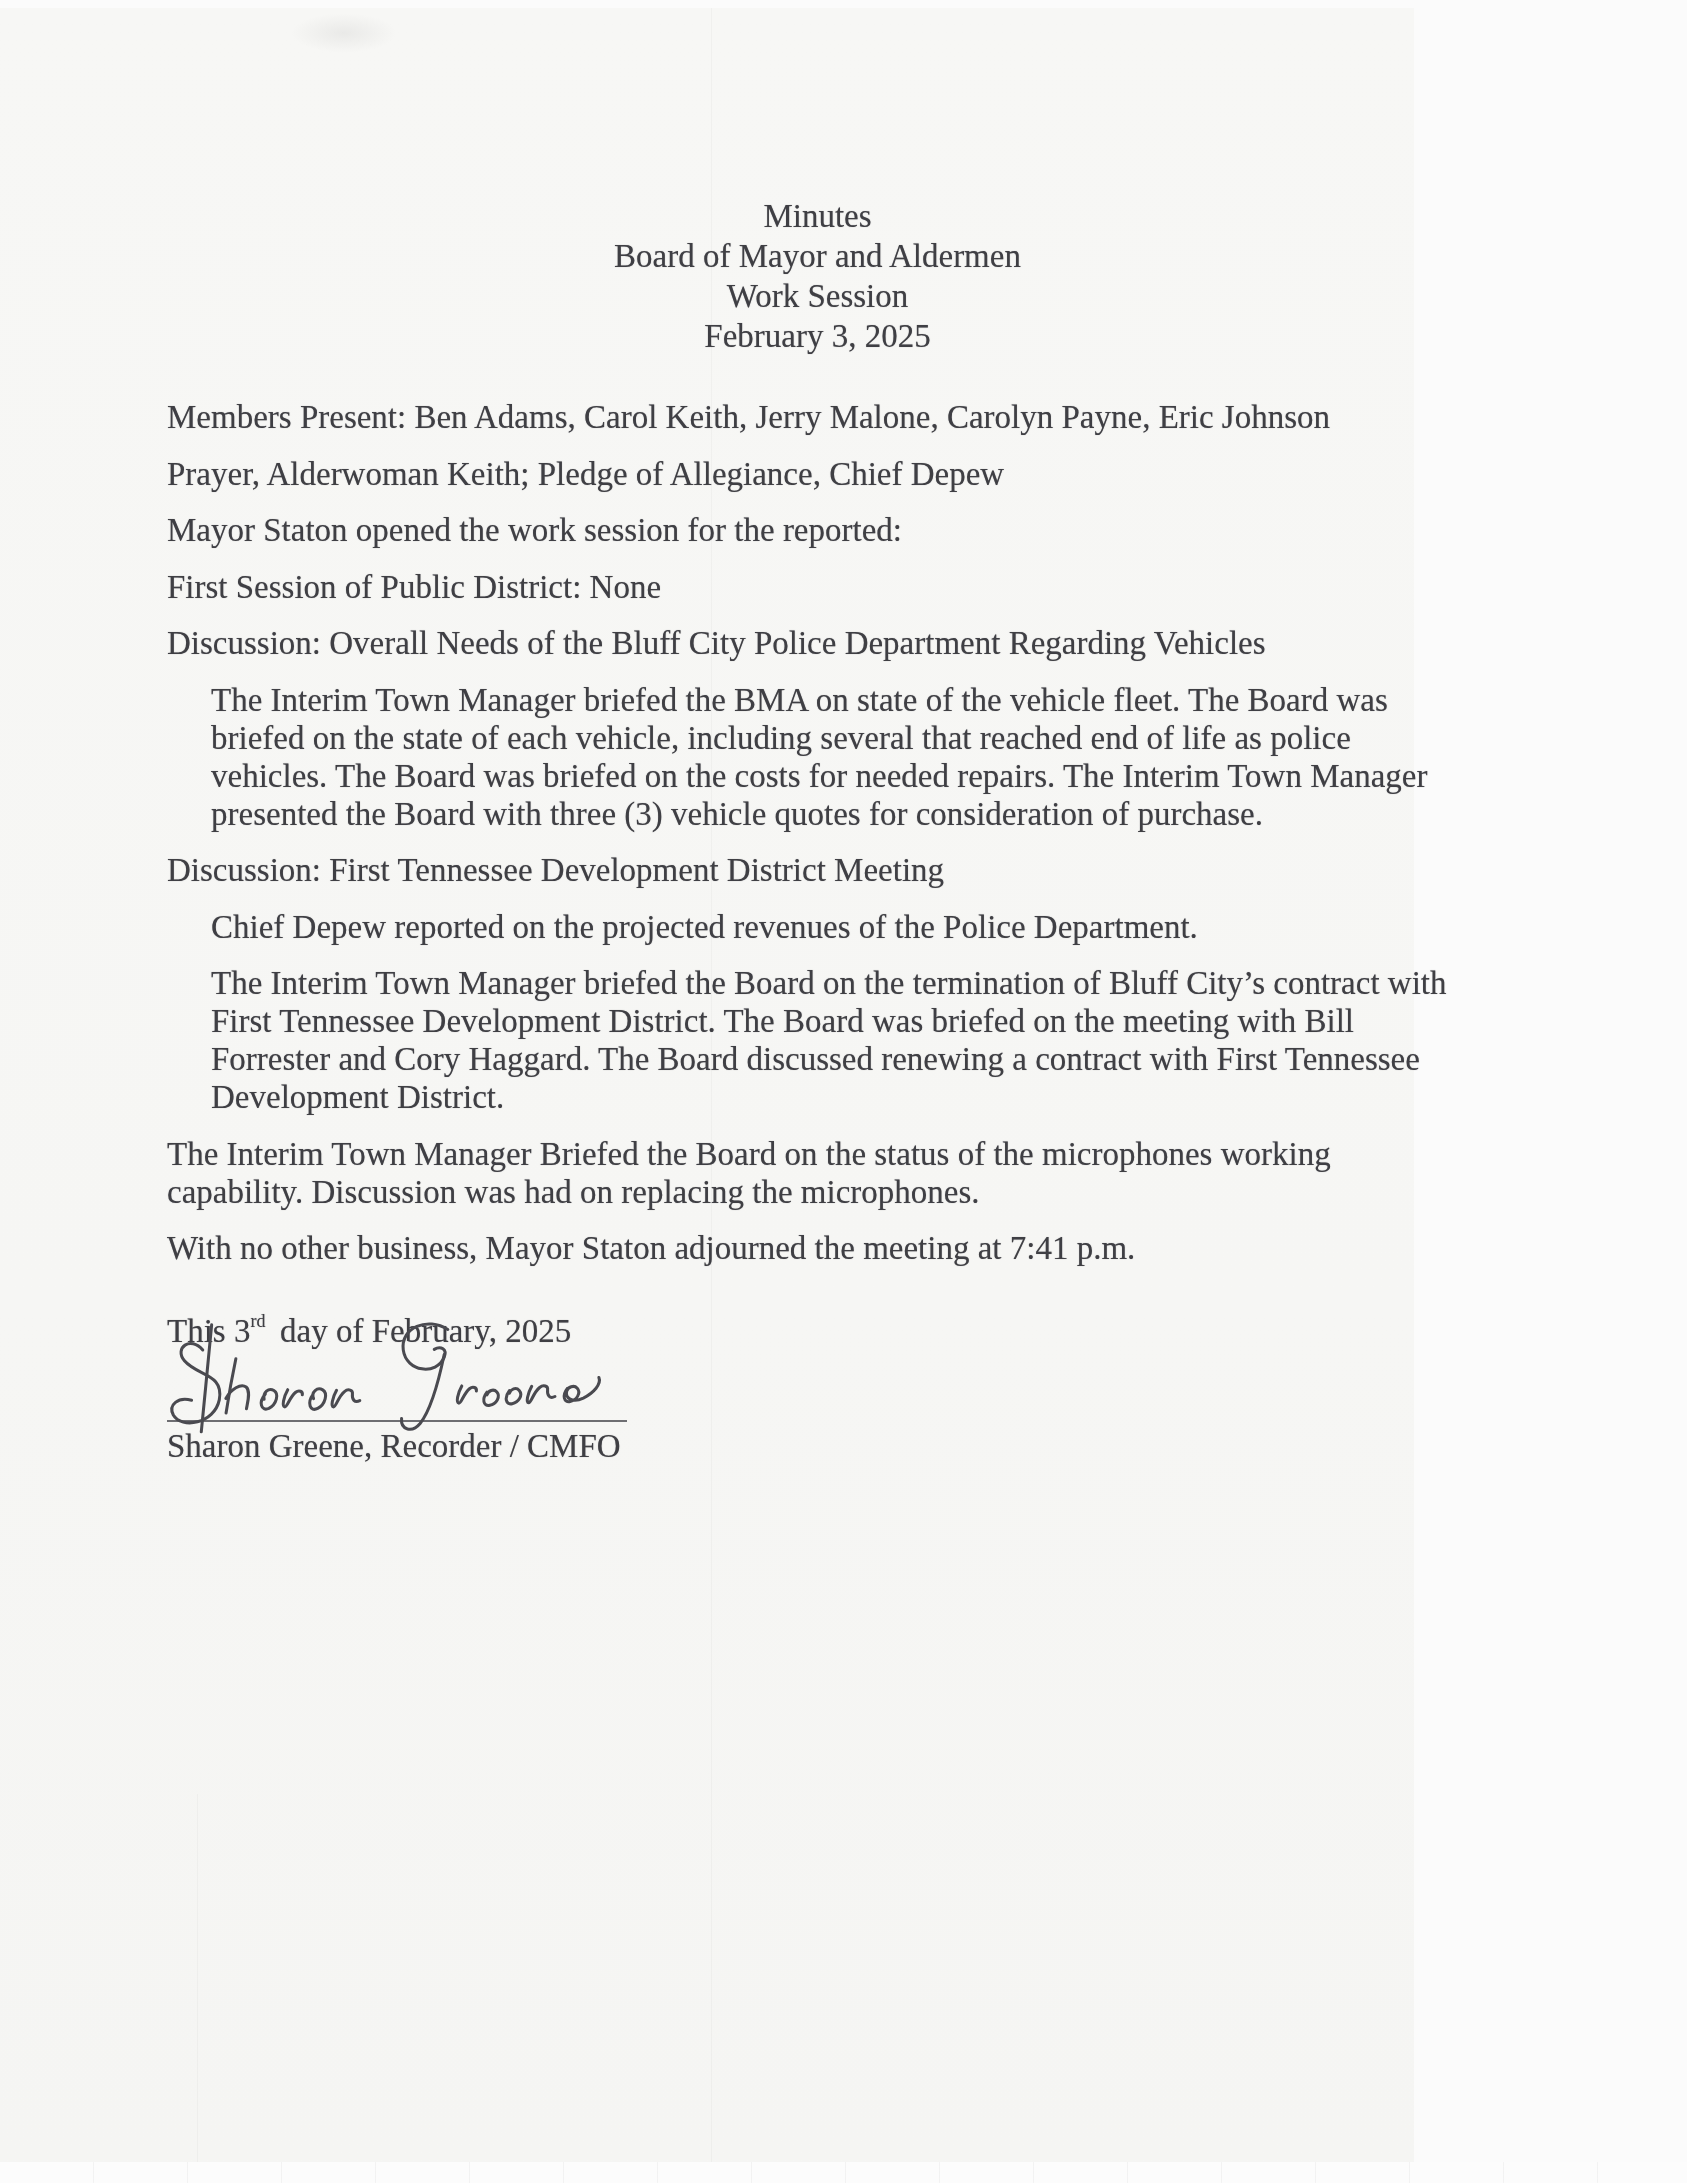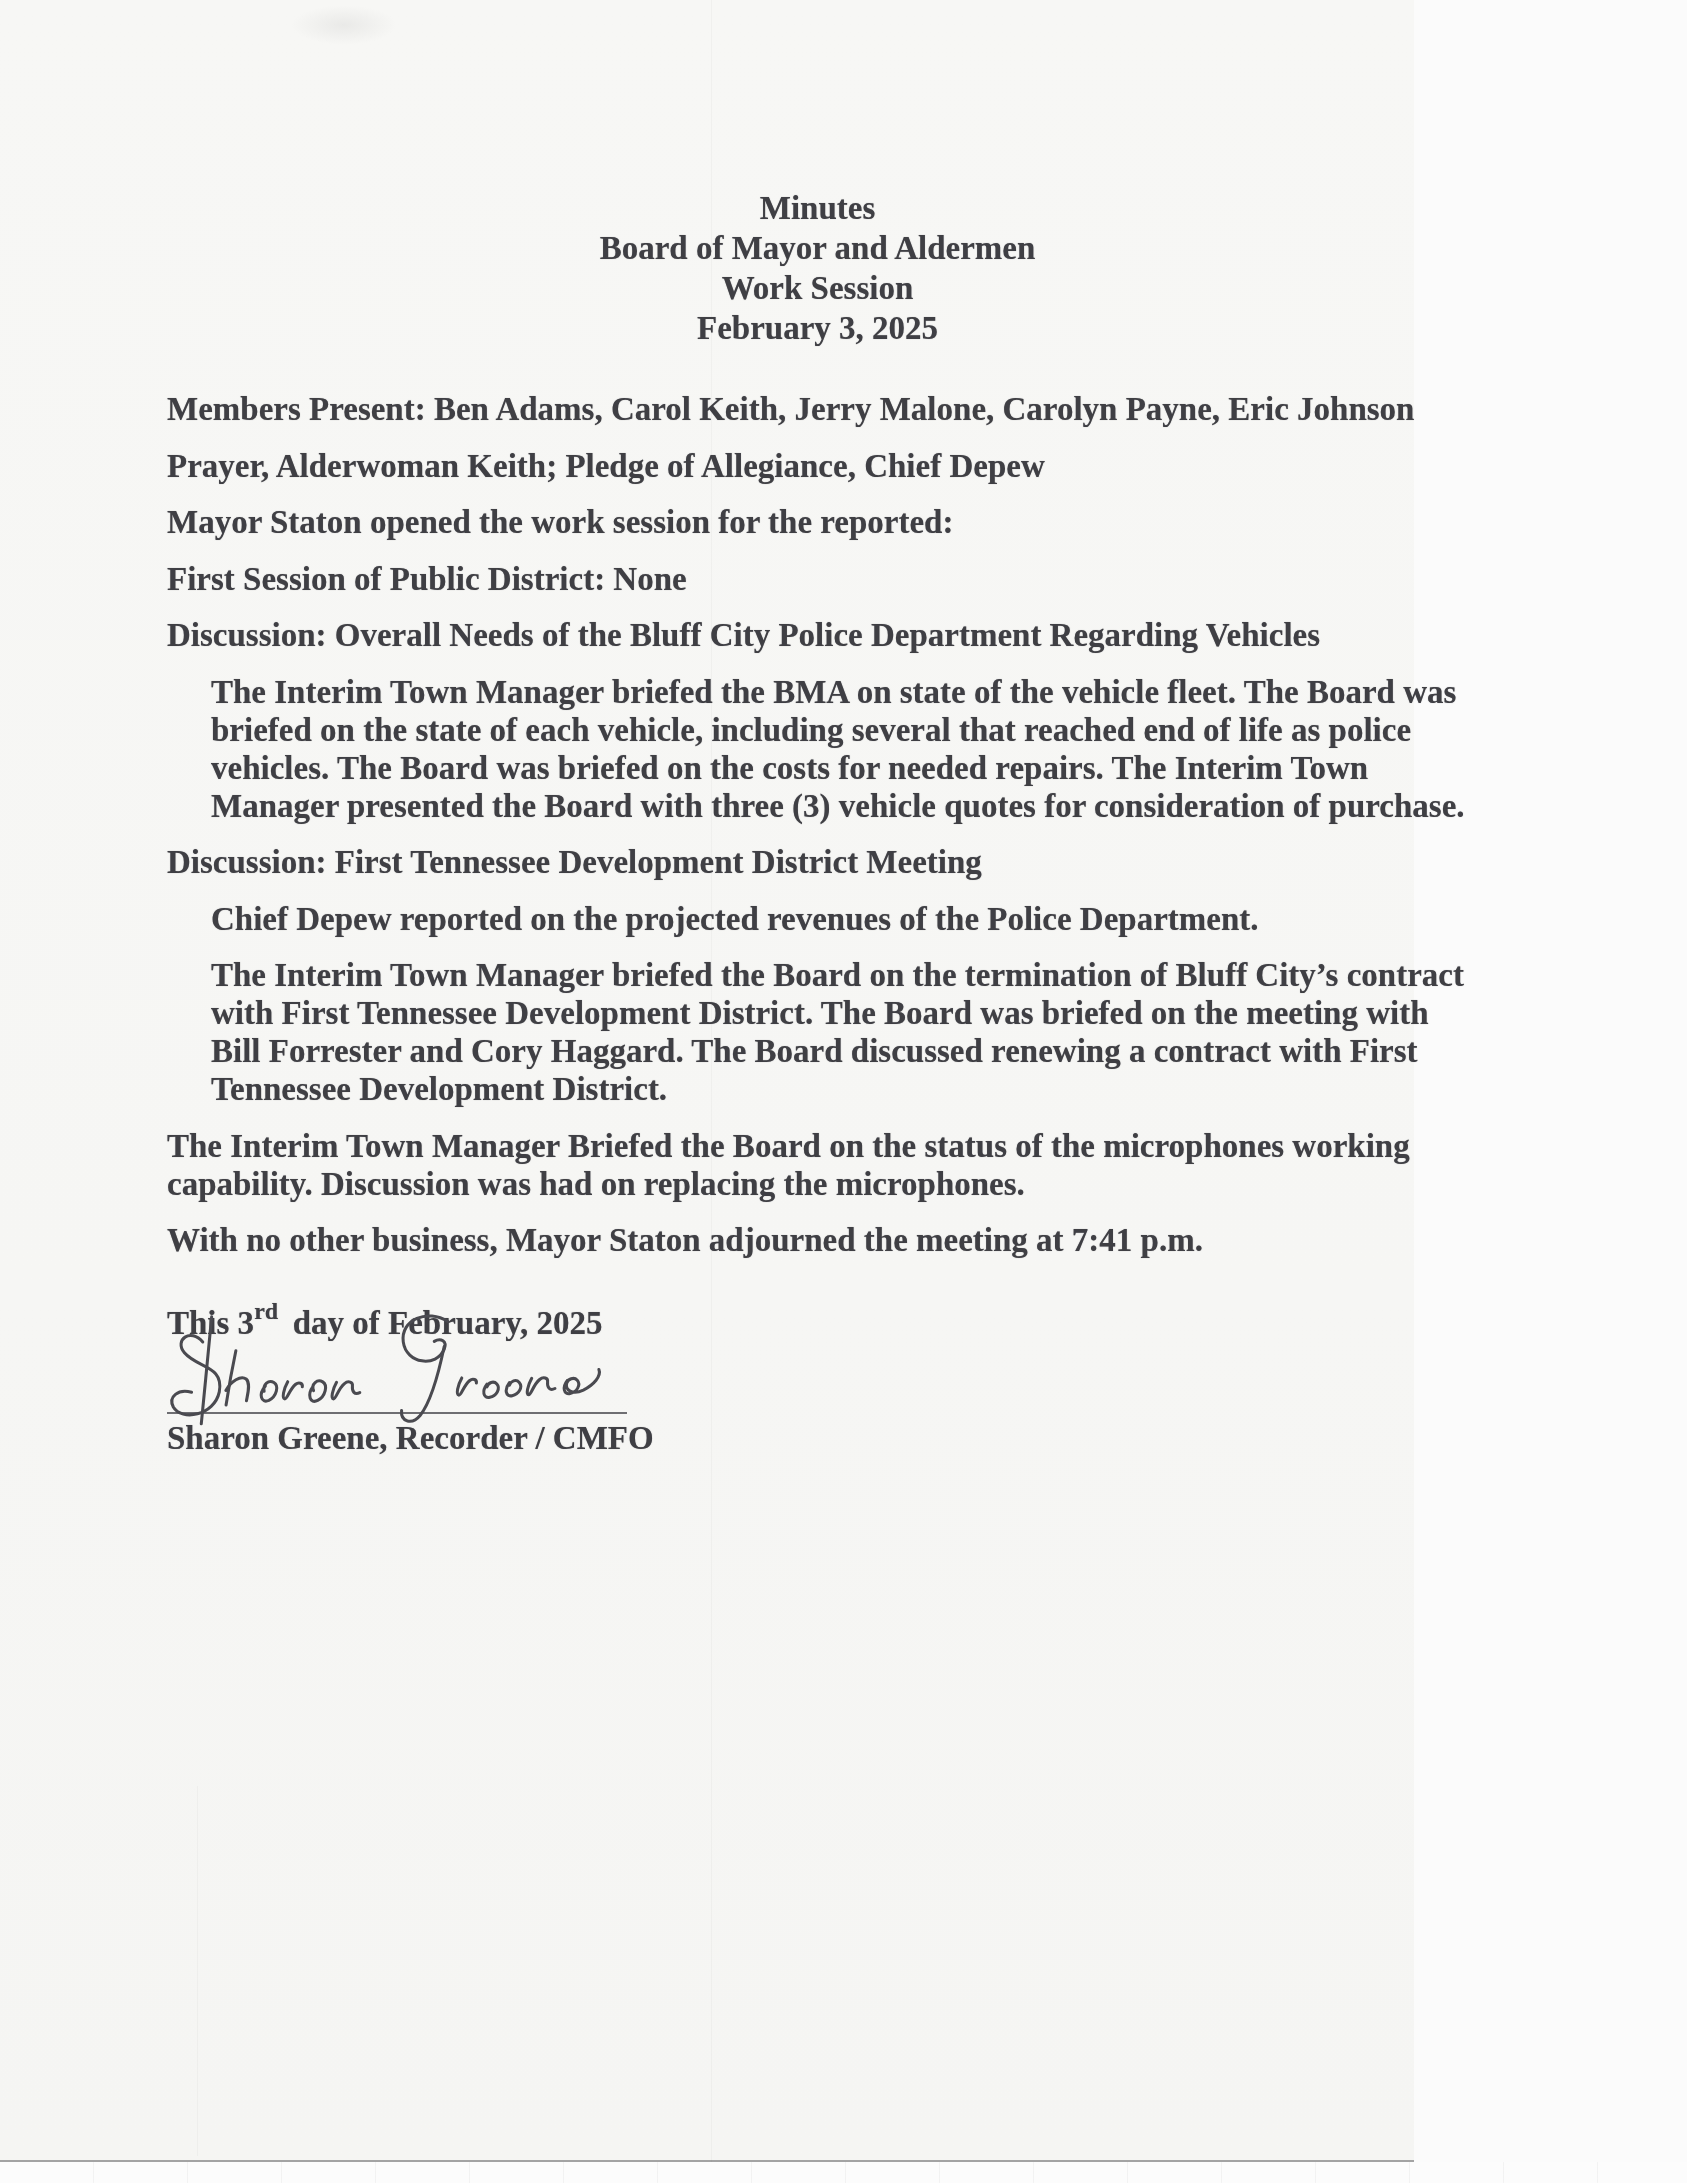--- a/index.html
+++ b/index.html
@@ -11,27 +11,26 @@
     position: relative;
     width: 1687px;
     height: 2183px;
     background: #fbfbfb;
     overflow: hidden;
     font-family: "Liberation Serif", "DejaVu Serif", serif;
   }
   
   .paper {
     position: absolute;
-    left: 0; top: 0;
+    left: 0; top: 8px;
     width: 1414px;
     height: 2162px;
     background: linear-gradient(180deg, #f7f7f5 0%, #f6f6f4 60%, #f5f5f3 100%);
     border-bottom: 2.6px solid #a3a3a3;
     box-sizing: border-box;
-    font-weight: bold;
   }
   
   .streak {
     position: absolute;
     width: 1.3px;
     background: rgba(60,60,60,0.035);
   }
   .streak.s1 { left: 711px; top: 0; height: 2162px; }
   .streak.s2 { left: 197px;  top: 1786px; height: 370px; }
   .smudge {
@@ -100,21 +99,21 @@
   }
   .printed-name {
     line-height: 38px;
     margin: 5.3px 0 0 0;
   }
   .attestation {
     line-height: 38px;
     margin: 45px 0 0 0;
   }
   .attestation sup {
-    font-size: 24px;
+    font-size: 18px;
     vertical-align: 14.6px;
     line-height: 0;
   }
   .sp-wide { display: inline-block; width: 14.6px; }
 </style>
 </head>
 <body>
 
 <div class="scan">
   <div class="paper">

